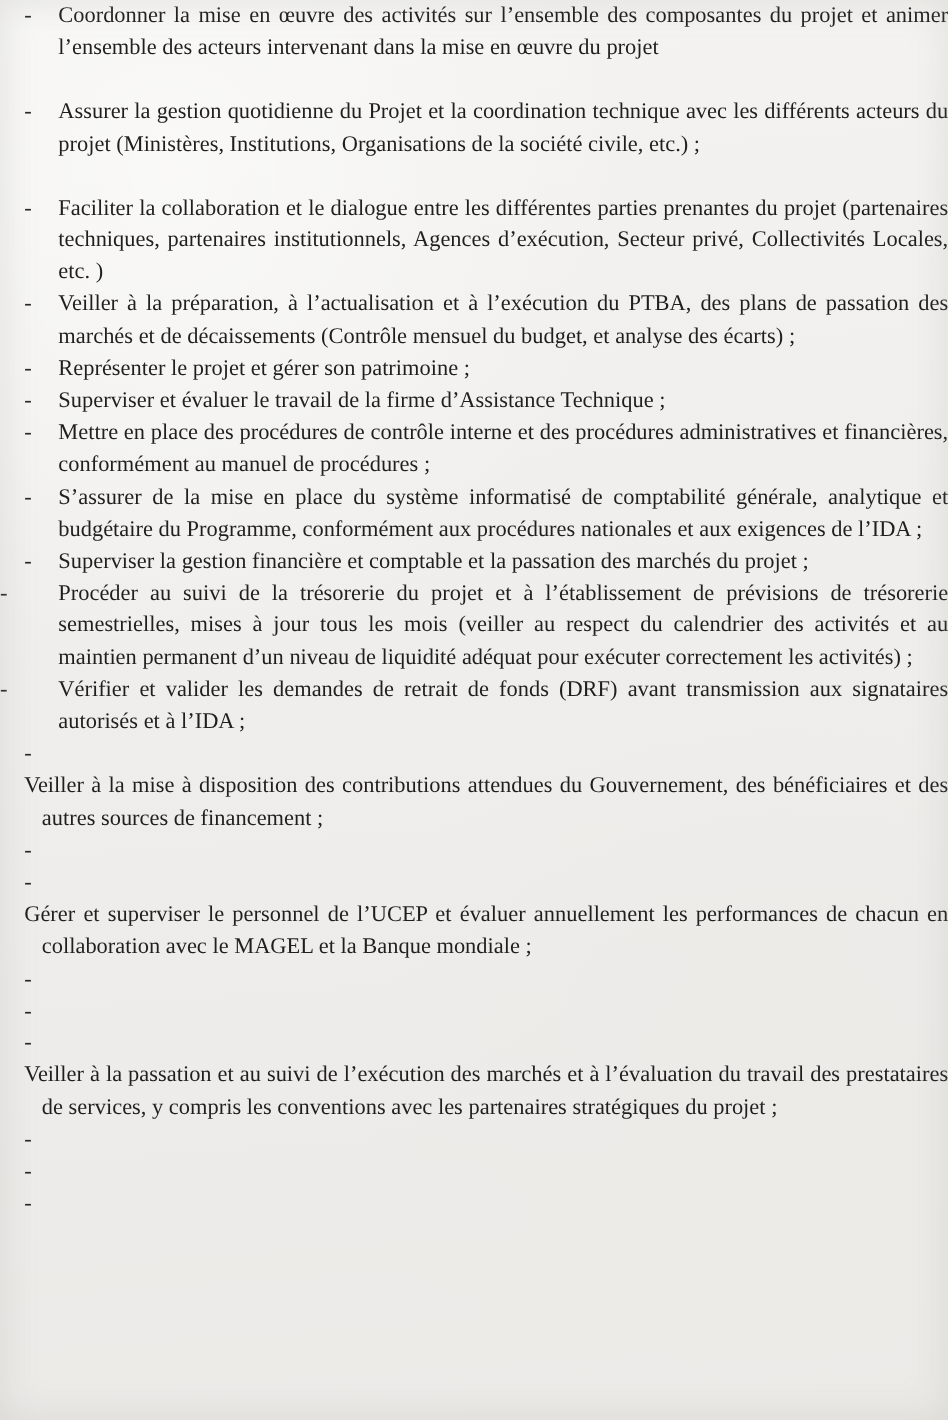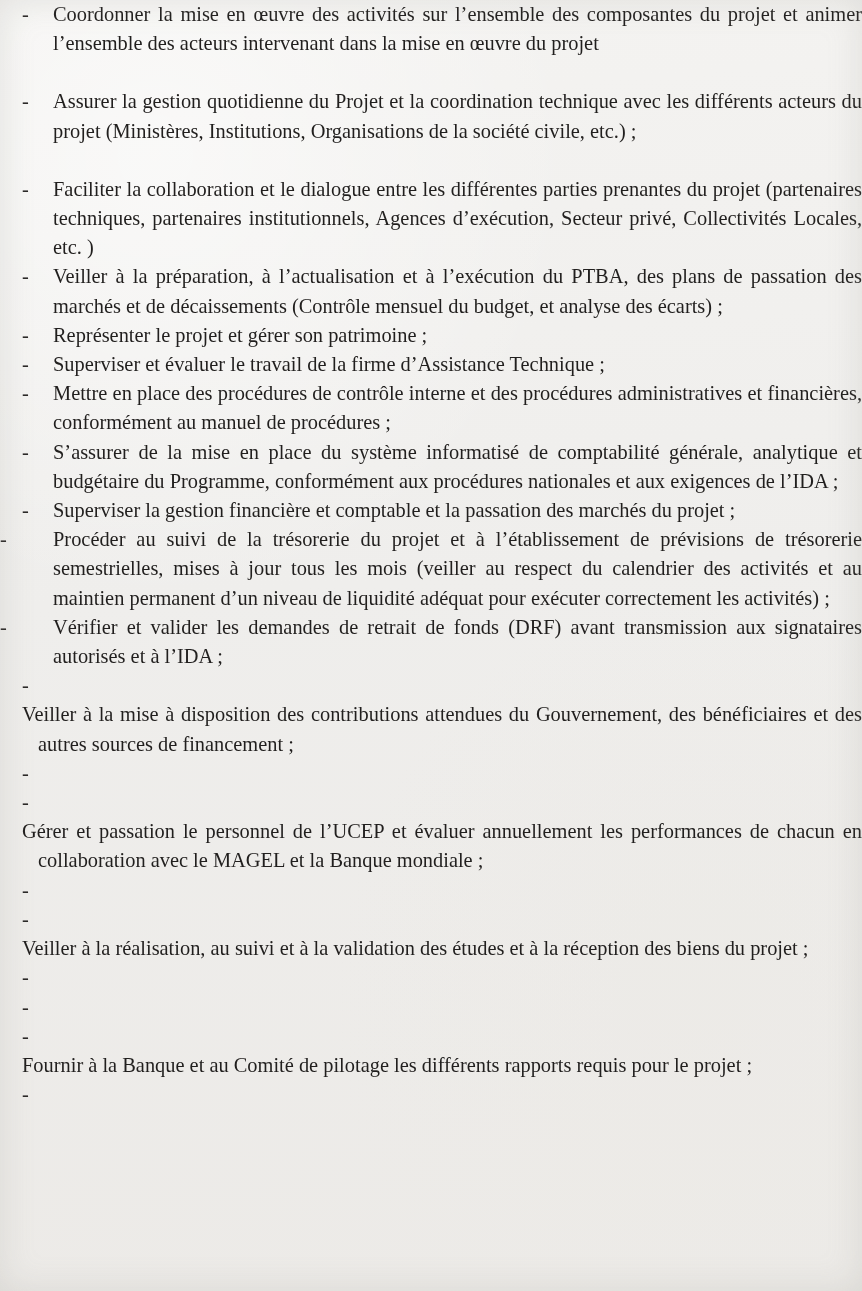--- a/index.html
+++ b/index.html
@@ -154,23 +154,23 @@
         </li>
         <li class="bullet wide">
           <span class="dash">-</span>
           <span class="para">Vérifier et valider les demandes de retrait de fonds (DRF) avant transmission aux signataires autorisés et à l’IDA ;</span>
         </li>
       </ul>
 
     <ul class="bullets group-b">
         <li class="bullet"><span class="dash">-</span><span class="para">Veiller à la mise à disposition des contributions attendues du Gouvernement, des bénéficiaires et des autres sources de financement ;</span></li>
         <li class="bullet"><span class="dash">-</span></li>
-        <li class="bullet"><span class="dash">-</span><span class="para">Gérer et passation le personnel de l’UCEP et évaluer annuellement les performances de chacun en collaboration avec le MAGEL et la Banque mondiale ;</span></li>
-        <li class="bullet"><span class="dash">-</span></li>
-        <li class="bullet"><span class="dash">-</span><span class="para">Veiller à la réalisation, au suivi et à la validation des études et à la réception des biens du projet ;</span></li>
+        <li class="bullet"><span class="dash">-</span><span class="para">Gérer et superviser le personnel de l’UCEP et évaluer annuellement les performances de chacun en collaboration avec le MAGEL et la Banque mondiale ;</span></li>
         <li class="bullet"><span class="dash">-</span></li>
         <li class="bullet"><span class="dash">-</span></li>
-        <li class="bullet"><span class="dash">-</span><span class="para">Fournir à la Banque et au Comité de pilotage les différents rapports requis pour le projet ;</span></li>
+        <li class="bullet"><span class="dash">-</span><span class="para">Veiller à la passation et au suivi de l’exécution des marchés et à l’évaluation du travail des prestataires de services, y compris les conventions avec les partenaires stratégiques du projet ;</span></li>
+        <li class="bullet"><span class="dash">-</span></li>
+        <li class="bullet"><span class="dash">-</span></li>
         <li class="bullet"><span class="dash">-</span></li>
       </ul>
 
   </div>
 </div>
 
 </body></html>

